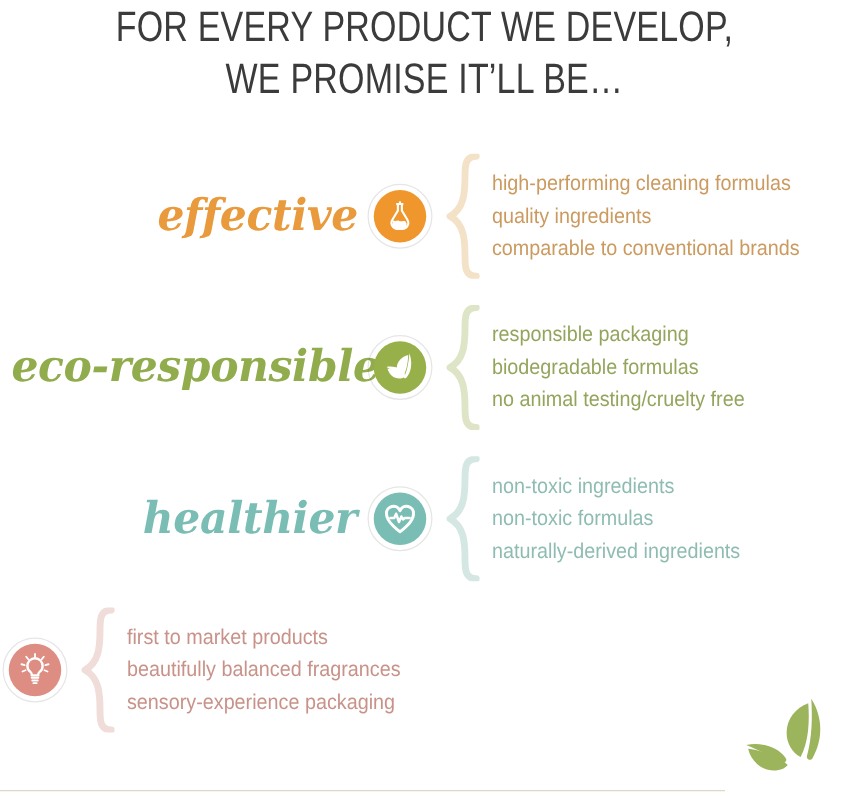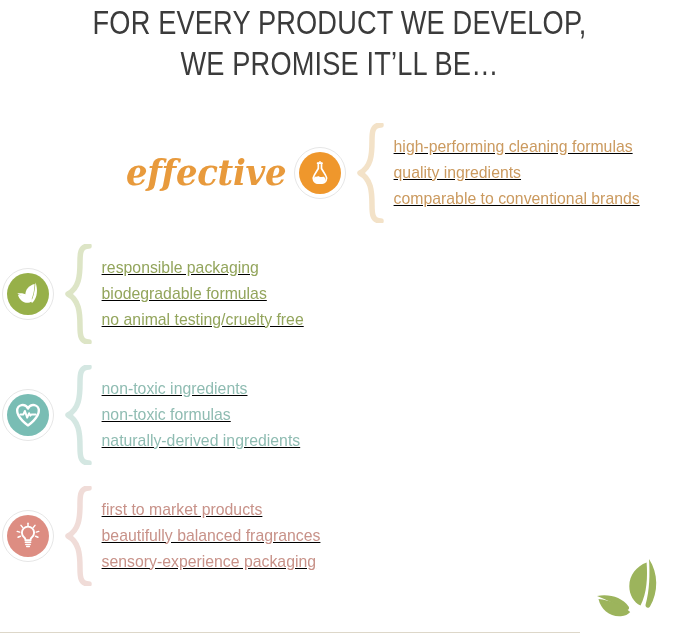--- a/index.html
+++ b/index.html
@@ -40,21 +40,20 @@
     position: absolute;
     top: 112px;
     left: 0;
     width: 679px;
   }
   .row {
     position: relative;
     height: 121px;
     display: flex;
     align-items: center;
-    text-decoration: underline;
   }
 
   .term-wrap {
     width: 292px;
     flex: 0 0 292px;
     text-align: right;
     padding-right: 6px;
     box-sizing: border-box;
   }
   .term {
@@ -174,20 +173,23 @@
     </div>
 
     <div class="bullets" style="color: rgb(203, 154, 95);">
       <div>high-performing cleaning formulas</div>
       <div>quality ingredients</div>
       <div>comparable to conventional brands</div>
     </div>
   </div>
 
   <div class="row">
+    <div class="term-wrap">
+      <span class="term" style="color: rgb(145, 172, 76);">eco-responsible</span>
+    </div>
 
     <div class="icon-wrap">
       <span class="icon-ring"></span>
       <span class="icon-disc" style="background: rgb(151, 176, 73);">
         <svg width="28" height="28" viewBox="0 0 28 28" aria-hidden="true">
           <path d="M21.5 2.5c2.5 6.5 2.0 15.0-2.6 19.8-1.0 1.0-2.2-.2-1.6-1.2 2.6-4.6 3.6-11.8 4.2-18.6z" fill="#ffffff"></path>
           <path d="M20.6 4.0c-5.2 1.2-9.3 5.4-9.3 10.9 0 3.4 2.0 6.3 4.4 7.3 3.6-4.9 4.6-12.2 4.9-18.2z" fill="#ffffff"></path>
           <path d="M3.2 13.6c5.9-1.2 11.8 1.0 14.6 5.6.6 1.0-.5 2.1-1.5 1.5-4.4-2.6-9.2-4.8-13.1-7.1z" fill="#ffffff"></path>
           <path d="M4.0 14.8c1.1 4.9 5.4 8.4 10.2 8.0 1.9-.2 3.4-1.0 4.1-2.0-3.9-3.6-9.6-5.3-14.3-6.0z" fill="#ffffff"></path>
         </svg>
@@ -201,20 +203,23 @@
     </div>
 
     <div class="bullets" style="color: rgb(147, 165, 92);">
       <div>responsible packaging</div>
       <div>biodegradable formulas</div>
       <div>no animal testing/cruelty free</div>
     </div>
   </div>
 
   <div class="row">
+    <div class="term-wrap">
+      <span class="term" style="color: rgb(121, 189, 180);">healthier</span>
+    </div>
 
     <div class="icon-wrap">
       <span class="icon-ring"></span>
       <span class="icon-disc" style="background: rgb(121, 189, 180);">
         <svg width="28" height="28" viewBox="0 0 28 28" aria-hidden="true">
           <path d="M14 24.4S3.2 17.0 3.2 10.1A5.6 5.6 0 0 1 14 7.6a5.6 5.6 0 0 1 10.8 2.5c0 6.9-10.8 14.3-10.8 14.3z" fill="none" stroke="#ffffff" stroke-width="2.4" stroke-linejoin="round"></path>
           <path d="M6.3 13.4h3.1l1.5-3.4 2.3 6.6 1.9-4.4 1.3 2.4 1.2-1.2h4.1" fill="none" stroke="#ffffff" stroke-width="2.0" stroke-linecap="round" stroke-linejoin="round"></path>
         </svg>
       </span>
     </div>

